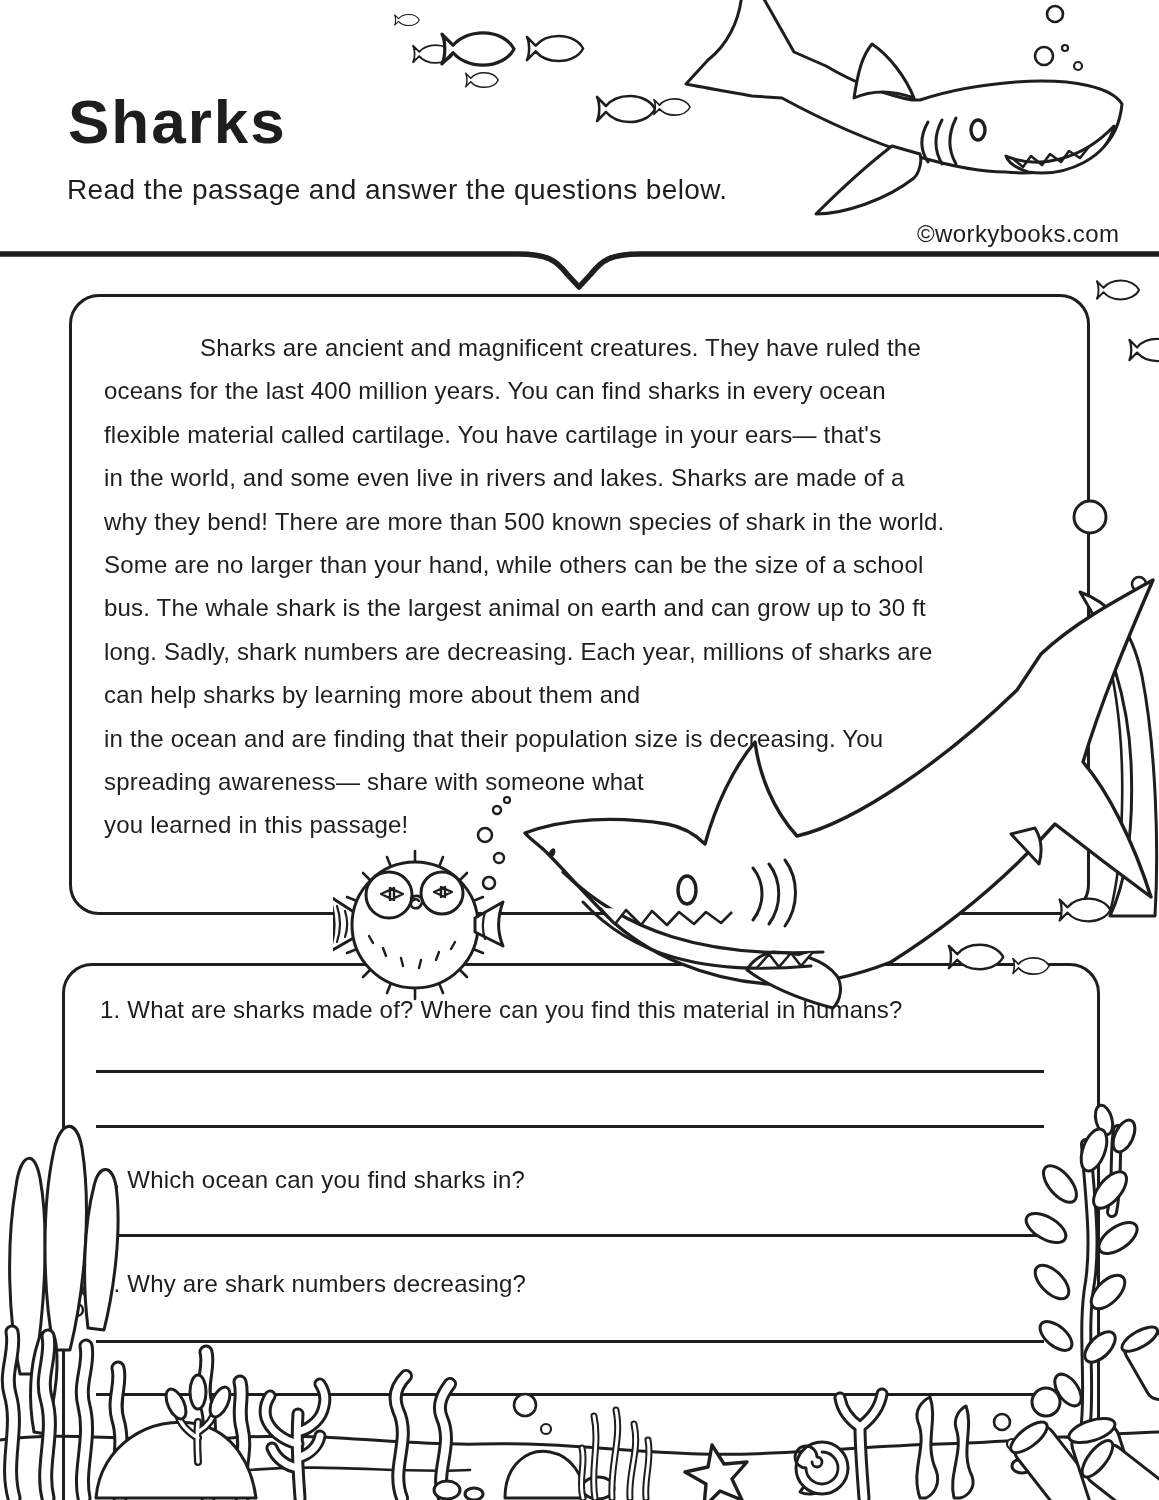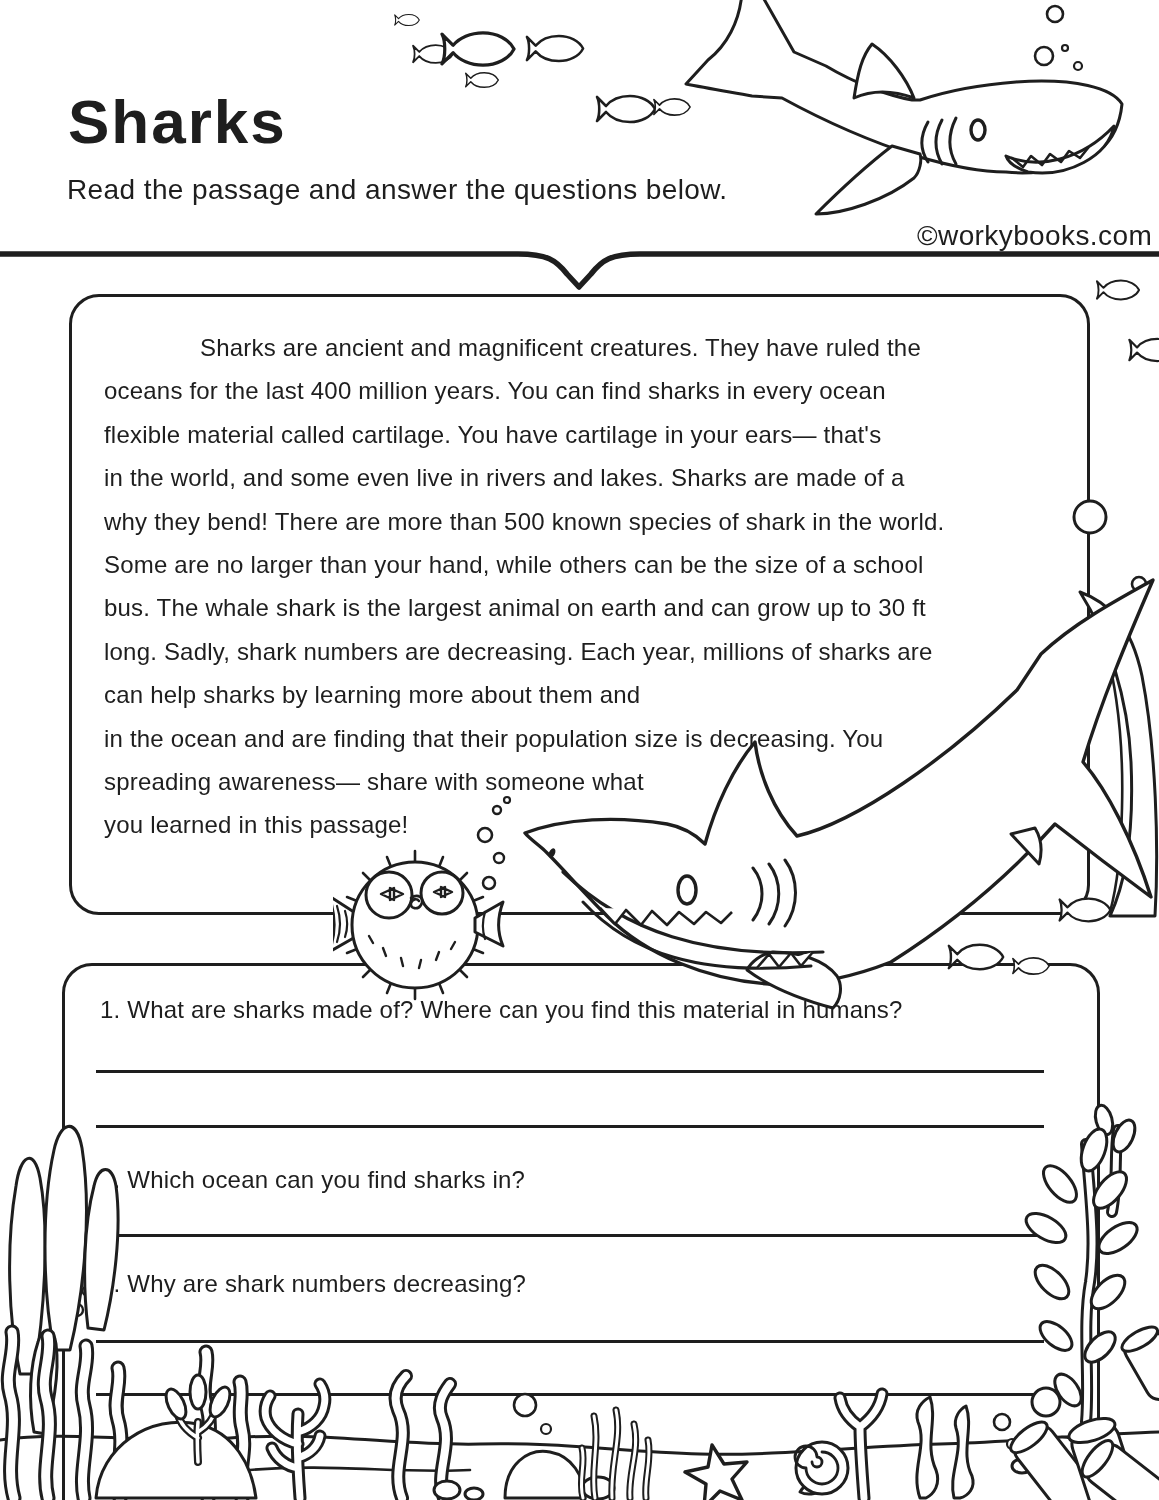--- a/index.html
+++ b/index.html
@@ -1,21 +1,21 @@
 <!DOCTYPE html>
 <html><head>
 <meta charset="utf-8">
 <style>
   html,body{margin:0;padding:0;background:#e8e8e8;}
   .page{position:relative;width:1159px;height:1500px;margin:0 auto;background:#fff;
         overflow:hidden;font-family:"Liberation Sans",sans-serif;color:#1e1e1e;}
   .abs{position:absolute;}
   .title{left:68px;top:86px;font-size:62px;font-weight:700;letter-spacing:2px;z-index:3;}
   .subtitle{left:67px;top:166px;font-size:28px;letter-spacing:.4px;z-index:3;margin-top:8px;}
-  .copyright{left:917px;top:220px;font-size:28px;letter-spacing:.4px;z-index:3;}
+  .copyright{left:917px;top:220px;font-size:24px;letter-spacing:.4px;z-index:3;}
   .passage-box{left:69px;top:294px;width:1015px;height:615px;border:3px solid #1e1e1e;border-radius:30px;z-index:2;}
   .questions-box{left:62px;top:963px;width:1032px;height:600px;border:3px solid #1e1e1e;border-radius:30px;z-index:2;}
   .passage-text{left:104px;top:326px;z-index:3;}
   .passage-text div{height:43.4px;line-height:43.4px;font-size:24px;letter-spacing:.2px;white-space:nowrap;}
   .passage-text div:first-child{padding-left:96px;}
   .q-label{font-size:24px;letter-spacing:.2px;white-space:nowrap;z-index:3;text-align:right;}
   .answer-line{height:0;border-top:3px solid #1e1e1e;width:948px;left:96px;z-index:3;}
   svg{overflow:hidden;}
   .ln{fill:none;stroke:#1e1e1e;stroke-width:3;stroke-linecap:round;stroke-linejoin:round;}
   .wh{fill:#fff;stroke:#1e1e1e;stroke-width:3;stroke-linecap:round;stroke-linejoin:round;}

